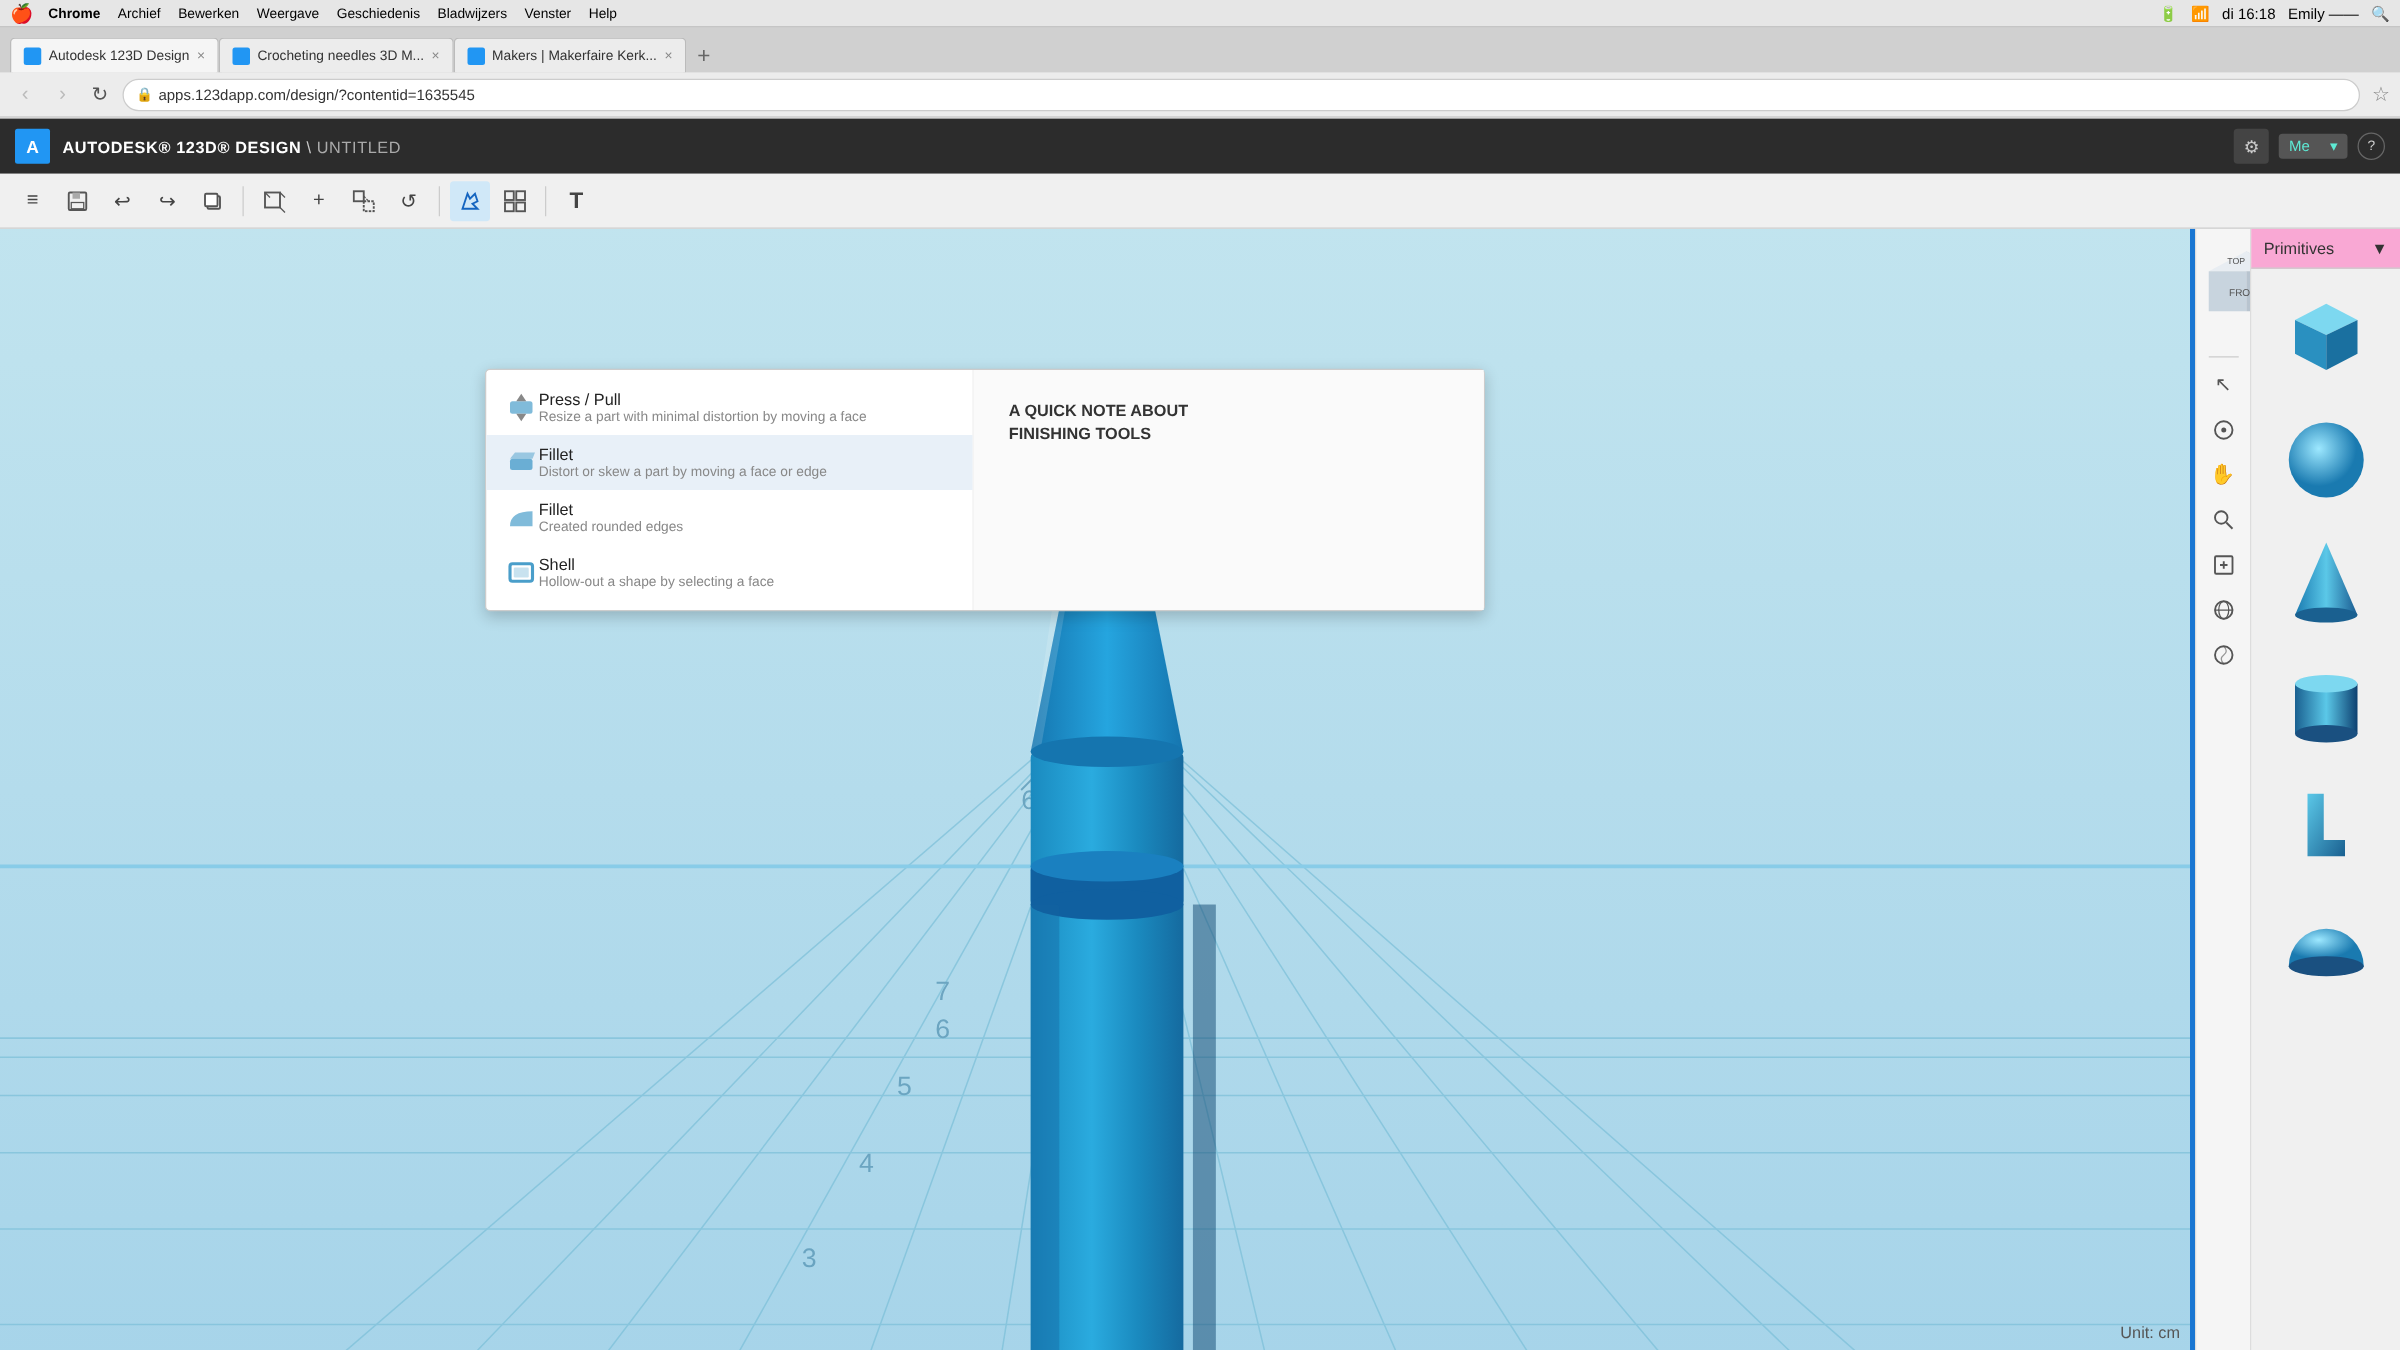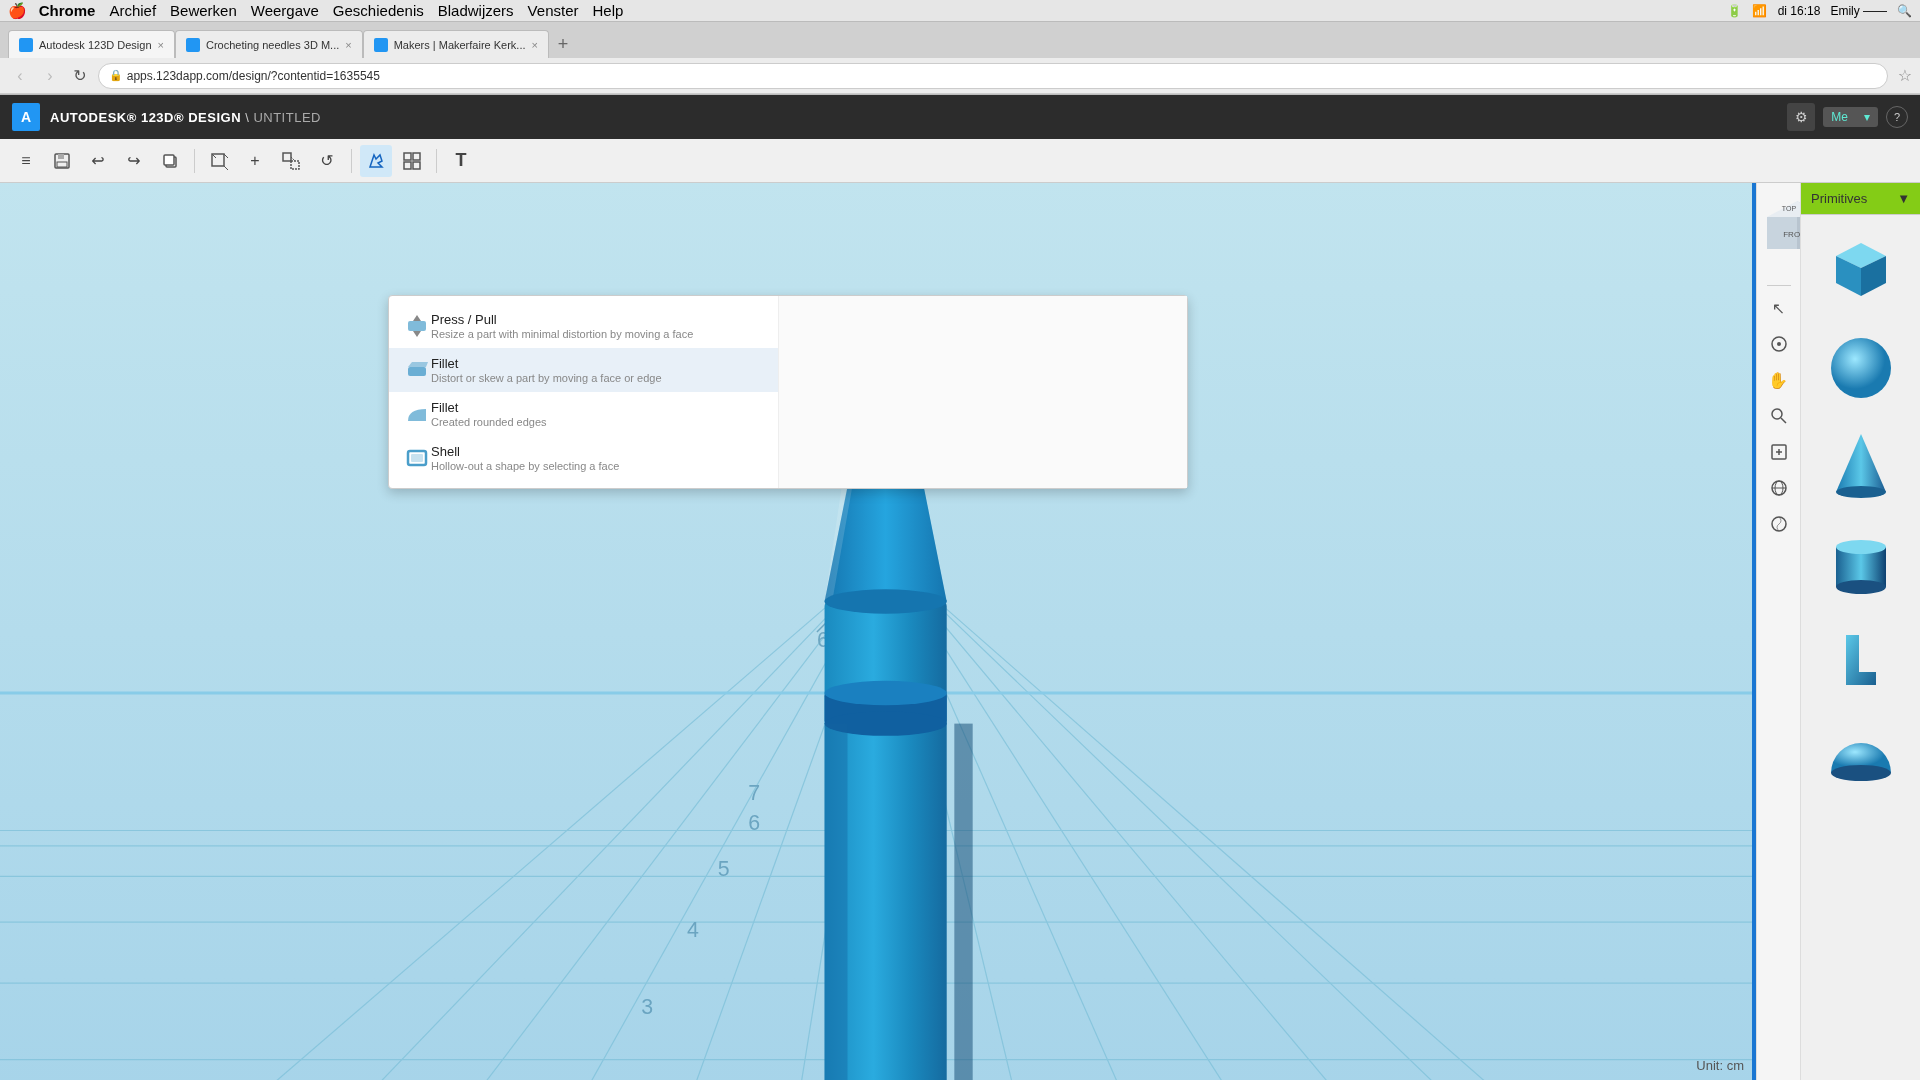--- a/index.html
+++ b/index.html
@@ -7,21 +7,21 @@
 
     
     #menu-bar {
       width: 100%; height: 22px; background: rgba(230,230,230,0.95);
       display: flex; align-items: center; padding: 0 8px;
       font-size: 13px; color: #000;
       border-bottom: 1px solid #bbb;
       position: relative; z-index: 1000;
     }
     #menu-bar .apple-logo { font-size: 15px; margin-right: 12px; }
-    #menu-bar .menu-item { margin-right: 14px; font-size: 15px; cursor: default; }
+    #menu-bar .menu-item { margin-right: 14px; font-size: 11px; cursor: default; }
     #menu-bar .menu-item.bold { font-weight: bold; }
     #menu-bar .spacer { flex: 1; }
     #menu-bar .right-items { display: flex; align-items: center; gap: 10px; font-size: 12px; }
 
     
     #browser-chrome {
       width: 100%; background: #ddd;
       border-bottom: 1px solid #bbb;
     }
     #tab-bar {
@@ -108,21 +108,21 @@
       width: 80px; height: 80px; margin: 4px auto;
       display: flex; align-items: center; justify-content: center;
     }
 
     
     #primitives-panel {
       width: 120px; background: #f0f0f0; border-left: 1px solid #ddd;
       display: flex; flex-direction: column; flex-shrink: 0;
     }
     #primitives-header {
-      height: 32px; background: #84cc16; border-bottom: 1px solid #ccc;
+      height: 32px; background: #f9a8d4; border-bottom: 1px solid #ccc;
       display: flex; align-items: center; justify-content: space-between;
       padding: 0 10px; font-size: 13px; font-weight: 500; color: #333; gap: 16px;
     }
     .primitives-grid {
       display: flex; flex-direction: column; align-items: center;
       padding: 8px; gap: 8px; overflow-y: auto;
     }
     .primitive-item {
       width: 90px; height: 90px; display: flex; align-items: center; justify-content: center;
       cursor: pointer; border-radius: 4px;
@@ -348,20 +348,21 @@
                 <rect x="7" y="9" width="12" height="8" rx="1" fill="#4a9eca" opacity="0.3"></rect>
               </svg>
             </div>
             <div class="menu-option-text">
               <span class="menu-option-title">Shell</span>
               <span class="menu-option-desc">Hollow-out a shape by selecting a face</span>
             </div>
           </div>
         </div>
         <div id="dropdown-right">
+          <div id="info-title">A QUICK NOTE ABOUT<br>FINISHING TOOLS</div>
         </div>
       </div>
 
       
       <svg width="100%" height="100%" viewBox="0 0 1150 900" preserveAspectRatio="xMidYMid slice">
 
         <defs>
           <linearGradient id="skyGrad" x1="0" y1="0" x2="0" y2="1">
             <stop offset="0%" stop-color="#c8e8f0"></stop>
             <stop offset="100%" stop-color="#a0d0e8"></stop>

